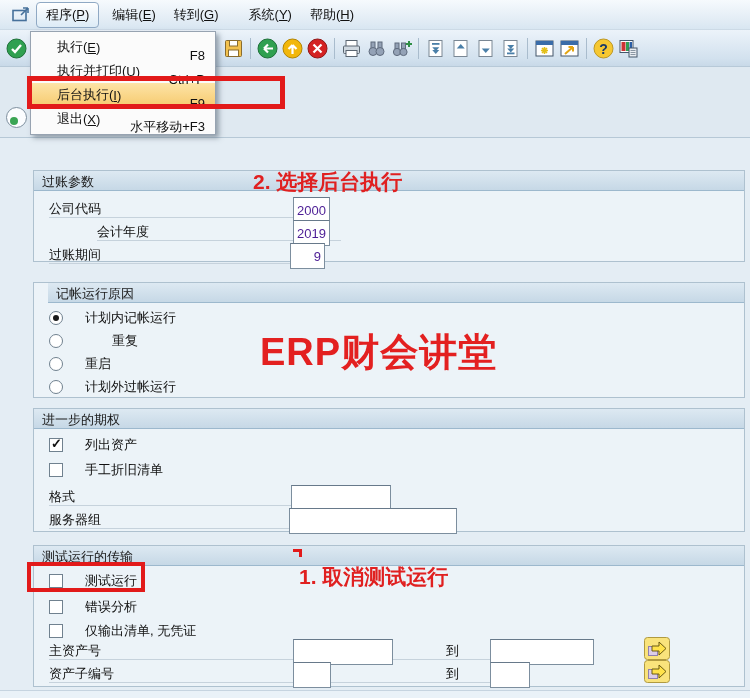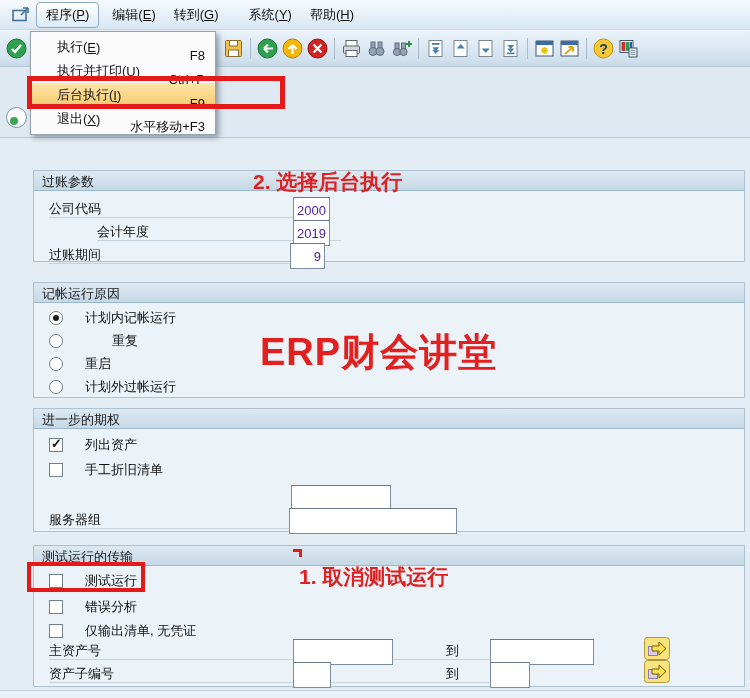--- a/index.html
+++ b/index.html
@@ -238,21 +238,21 @@
     <div class="groupbox" style="top:32px;height:92px;">
       <div class="gb-header">过账参数</div>
       <div class="frow" style="top:25px;width:244px;"><span>公司代码</span></div>
       <input class="sapinput" style="left: 259px; top: 26px; width: 37px;" value="2000">
       <div class="frow" style="top:48px;width:244px;margin-left:48px;"><span>会计年度</span></div>
       <input class="sapinput" style="left: 259px; top: 49px; width: 37px;" value="2019">
       <div class="frow" style="top:71px;width:244px;"><span>过账期间</span></div>
       <input class="sapinput ralign" style="left: 256px; top: 72px; width: 35px;" value="9">
     </div>
 
-    <div class="groupbox" style="top:144px;height:116px;">
+    <div class="groupbox" style="top:144px;height:116px;padding-left:14px;">
       <div class="gb-header">记帐运行原因</div>
       <div class="opt-row" style="top:26px;">
         <span class="radio selected"></span>
         <span class="opt-label">计划内记帐运行</span>
       </div>
       <div class="opt-row" style="top:49px;gap:27px;">
         <span class="radio"></span>
         <span class="opt-label">重复</span>
       </div>
       <div class="opt-row" style="top:72px;">
@@ -268,20 +268,21 @@
     <div class="groupbox" style="top:270px;height:124px;">
       <div class="gb-header">进一步的期权</div>
       <div class="opt-row" style="top:27px;">
         <span class="checkbox checked"></span>
         <span class="opt-label">列出资产</span>
       </div>
       <div class="opt-row" style="top:52px;">
         <span class="checkbox"></span>
         <span class="opt-label">手工折旧清单</span>
       </div>
+      <div class="frow" style="top:75px;width:244px;"><span>格式</span></div>
       <input class="sapinput" style="left: 257px; top: 76px; width: 100px;" value="">
       <div class="frow" style="top:98px;width:242px;"><span>服务器组</span></div>
       <input class="sapinput" style="left: 255px; top: 99px; width: 168px; height: 21px;" value="">
     </div>
 
     <div class="groupbox" style="top:407px;height:142px;">
       <div class="gb-header">测试运行的传输</div>
       <div class="opt-row" style="top:26px;">
         <span class="checkbox"></span>
         <span class="opt-label">测试运行</span>

